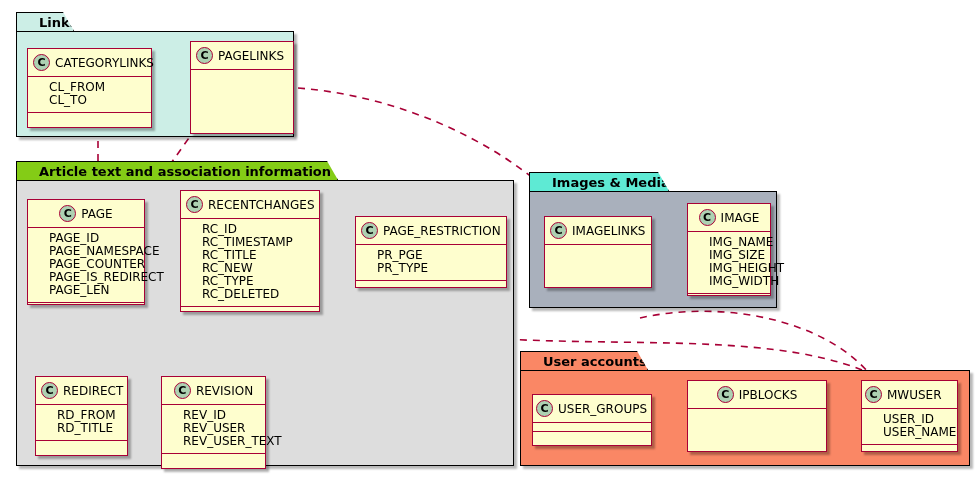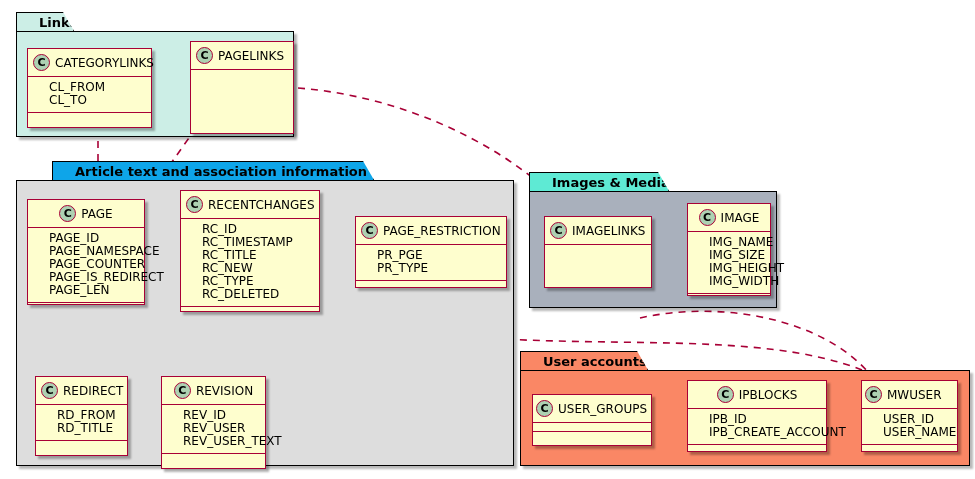--- a/index.html
+++ b/index.html
@@ -168,21 +168,21 @@
 
   <div class="cls" style="left:190px; top:41px; width:104px; height:93px;">
     <div class="cls-head left">
       <span class="cicon">C</span>
       <span class="cls-title">PAGELINKS</span>
     </div>
     <div class="cls-ops"></div>
   </div>
 
   <div class="pkg" style="left:16px; top:161px; width:498px; height:305px;">
-    <div class="pkg-tab" style="width:322px; background:#0ea5e9;margin-left:36px;">
+    <div class="pkg-tab" style="width:322px; background:#84cc16;">
       <span>Article text and association information</span>
     </div>
     <div class="pkg-body" style="top:19px; width:498px; height:286px; background:#DDDDDD;"></div>
   </div>
 
   <div class="cls" style="left:27px; top:199px; width:118px; height:106px;">
     <div class="cls-head">
       <span class="cicon">C</span>
       <span class="cls-title">PAGE</span>
     </div>
@@ -292,24 +292,20 @@
     </div>
     <div class="cls-attrs empty"></div>
     <div class="cls-ops"></div>
   </div>
 
   <div class="cls" style="left:687px; top:380px; width:140px; height:72px;">
     <div class="cls-head">
       <span class="cicon">C</span>
       <span class="cls-title">IPBLOCKS</span>
     </div>
-    <div class="cls-attrs">
-      <div class="attr">IPB_ID</div>
-      <div class="attr">IPB_CREATE_ACCOUNT</div>
-    </div>
     <div class="cls-ops"></div>
   </div>
 
   <div class="cls" style="left:861px; top:380px; width:97px; height:72px;">
     <div class="cls-head left" style="padding:0 3px;">
       <span class="cicon">C</span>
       <span class="cls-title">MWUSER</span>
     </div>
     <div class="cls-attrs">
       <div class="attr">USER_ID</div>

